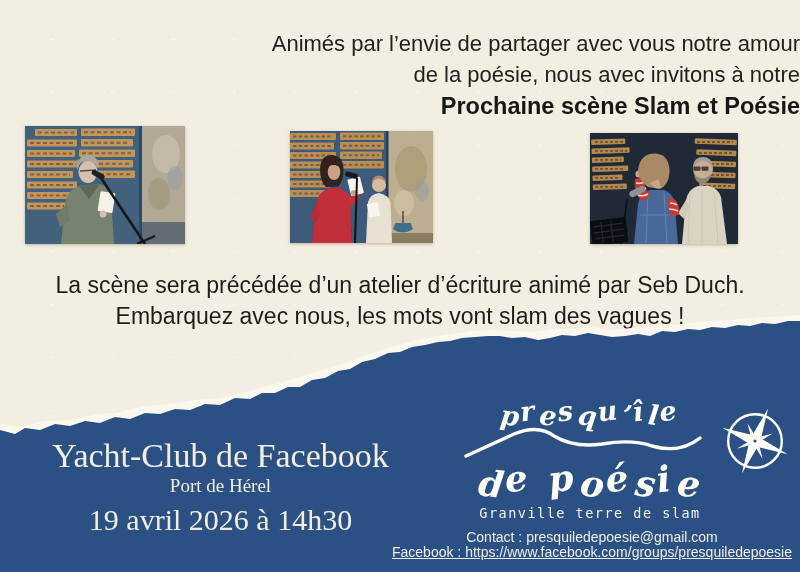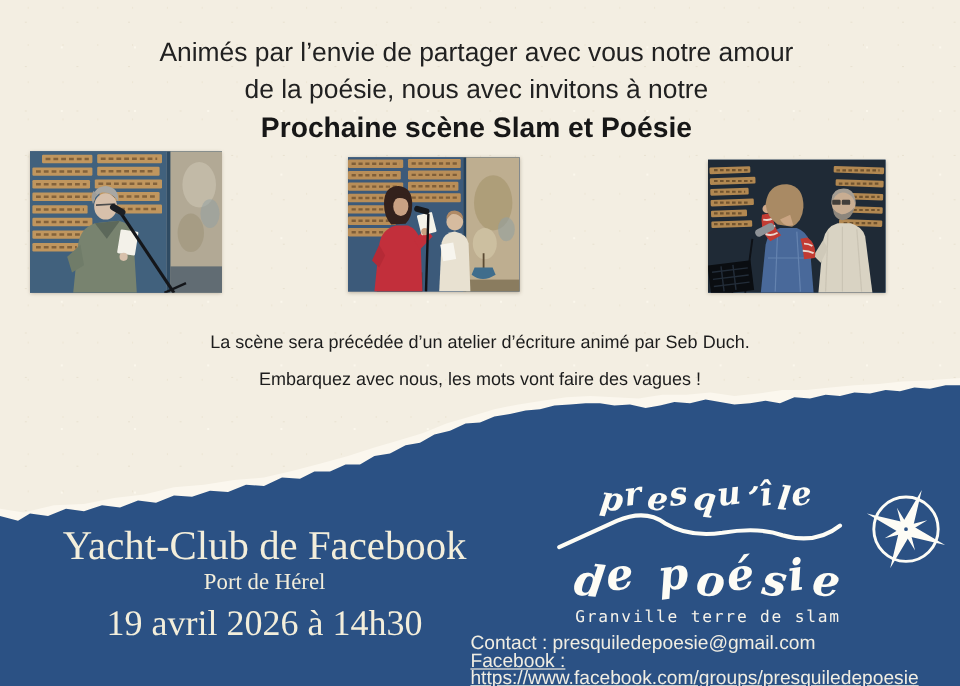--- a/index.html
+++ b/index.html
@@ -7,44 +7,44 @@
     position:relative;width:800px;height:572px;overflow:hidden;
     font-family:"Liberation Sans",sans-serif;
     background-color:#f3eee2;
     background-image:
       radial-gradient(#e8e1d0 0.8px, transparent 1px),
       radial-gradient(#fbf7ec 1px, transparent 1.2px),
       radial-gradient(#ece5d4 0.7px, transparent 0.9px);
     background-size:43px 37px, 61px 53px, 29px 31px;
     background-position:0 0, 21px 13px, 9px 22px;
   }
-  .intro{position:absolute;top:28px;left:0;right:6px;text-align:center;color:#212121;}
+  .intro{position:absolute;top:28px;left:0;right:0;text-align:right;color:#212121;}
   .intro-line{font-size:22px;line-height:31px;}
   .intro-title{font-size:23.5px;line-height:33px;font-weight:700;color:#171717;}
   .photo{position:absolute;box-shadow:0 1px 3px rgba(90,70,40,.35);background:#3c5a7a;}
   .photo svg{display:block;width:100%;height:100%;}
   #photo1{left:25px;top:126px;width:160px;height:118px;}
   #photo2{left:290px;top:131px;width:143px;height:112px;}
   #photo3{left:590px;top:133px;width:148px;height:111px;}
   .announce{position:absolute;top:270px;left:0;right:0;text-align:center;color:#1d1d1d;z-index:1;}
-  .announce-line{font-size:15px;line-height:31px;}
+  .announce-line{font-size:23px;line-height:31px;}
   .torn{position:absolute;left:0;top:312px;width:800px;height:260px;z-index:2;}
   .blue-content{position:absolute;left:0;top:0;width:800px;height:572px;z-index:3;pointer-events:none;}
   .blue-content *{pointer-events:auto;}
   .venue{position:absolute;left:18px;top:437px;width:405px;text-align:center;
          color:#f3eedb;font-family:"Liberation Serif",serif;}
   .venue-name{font-size:34px;line-height:38px;}
   .venue-port{font-size:19px;line-height:22px;}
   .venue-date{font-size:30px;line-height:34px;margin-top:6px;}
   .logo-svg{position:absolute;left:452px;top:392px;width:276px;height:140px;}
   .logo-text{font-family:"DejaVu Serif",serif;font-style:italic;font-weight:700;fill:#fdfcf5;}
   .logo-tagline{font-family:"DejaVu Sans Mono",monospace;fill:#f6f3ea;letter-spacing:1.5px;font-size:13.5px;}
   .compass{position:absolute;left:718px;top:404px;width:74px;height:74px;}
-  .contact{position:absolute;left:392px;top:530px;width:400px;text-align:left;
-           color:#f0ede2;font-size:16px;line-height:14.5px;}
+  .contact{position:absolute;left:392px;top:530px;width:400px;text-align:center;
+           color:#f0ede2;font-size:14px;line-height:14.5px;}
   .contact-fb{text-decoration:underline;color:#f0ede2;}
 </style>
 </head>
 <body>
 
 <div class="poster">
 
   <div class="intro">
     <div class="intro-line">Animés par l’envie de partager avec vous notre amour</div>
     <div class="intro-line">de la poésie, nous avec invitons à notre</div>
@@ -232,21 +232,21 @@
           <line x1="4" y1="104" x2="34" y2="104"></line>
             <line x1="12" y1="88" x2="12" y2="109"></line>
           <line x1="22" y1="88" x2="22" y2="109"></line>
         </g>
       </g>
     </svg>
   </div>
 
   <div class="announce">
     <div class="announce-line">La scène sera précédée d’un atelier d’écriture animé par Seb Duch.</div>
-    <div class="announce-line">Embarquez avec nous, les mots vont faire des vagues !</div>
+    <div class="announce-line">Embarquez avec nous, les mots vont slam des vagues !</div>
   </div>
 
   <svg class="torn" viewBox="0 0 800 260" preserveAspectRatio="none">
     <path fill="#fbf7ee" d="M0 112 L20 115 L45 109 L70 108 L95 103 L120 100 L145 94 L170 92 L195 88 L220 86 L245 80 L268 74 L290 68 L312 61 L332 55 L352 49 L372 41 L392 35 L412 29 L432 25 L452 22 L472 19 L492 18 L512 19 L532 20 L552 17 L572 17 L592 15 L612 18 L632 16 L652 13 L672 13 L692 11 L712 9 L732 8 L752 6 L772 5 L800 3 L800 260 L0 260 Z"></path>
     <path fill="#2b5184" d="M0 118 L15 122 L25 116 L40 118 L55 112 L70 114 L85 109 L100 111 L115 105 L130 107 L145 101 L160 102 L175 97 L190 98 L205 92 L220 93 L235 86 L250 87 L262 81 L275 81 L288 75 L300 75 L312 68 L325 66 L338 59 L350 57 L362 50 L375 47 L388 41 L400 40 L412 35 L425 33 L438 30 L450 29 L462 26 L475 25 L488 24 L500 24 L512 26 L525 25 L538 28 L550 26 L562 23 L575 24 L588 21 L600 23 L612 25 L625 24 L638 22 L650 24 L662 19 L675 20 L688 17 L700 18 L712 15 L725 16 L738 13 L750 14 L762 11 L775 12 L788 9 L800 9 L800 260 L0 260 Z"></path>
   </svg>
 
   <div class="blue-content">
 
     <div class="venue">

